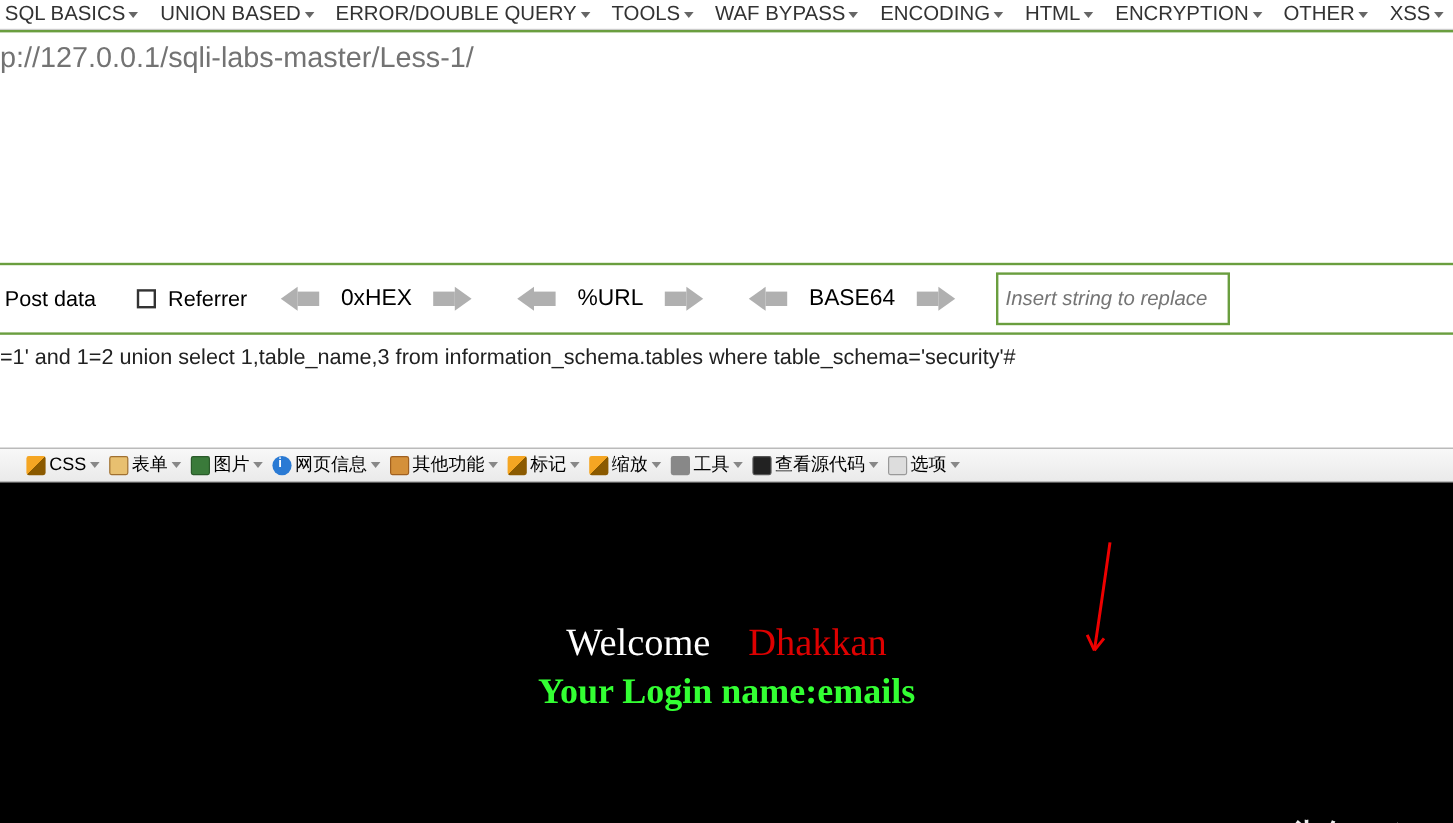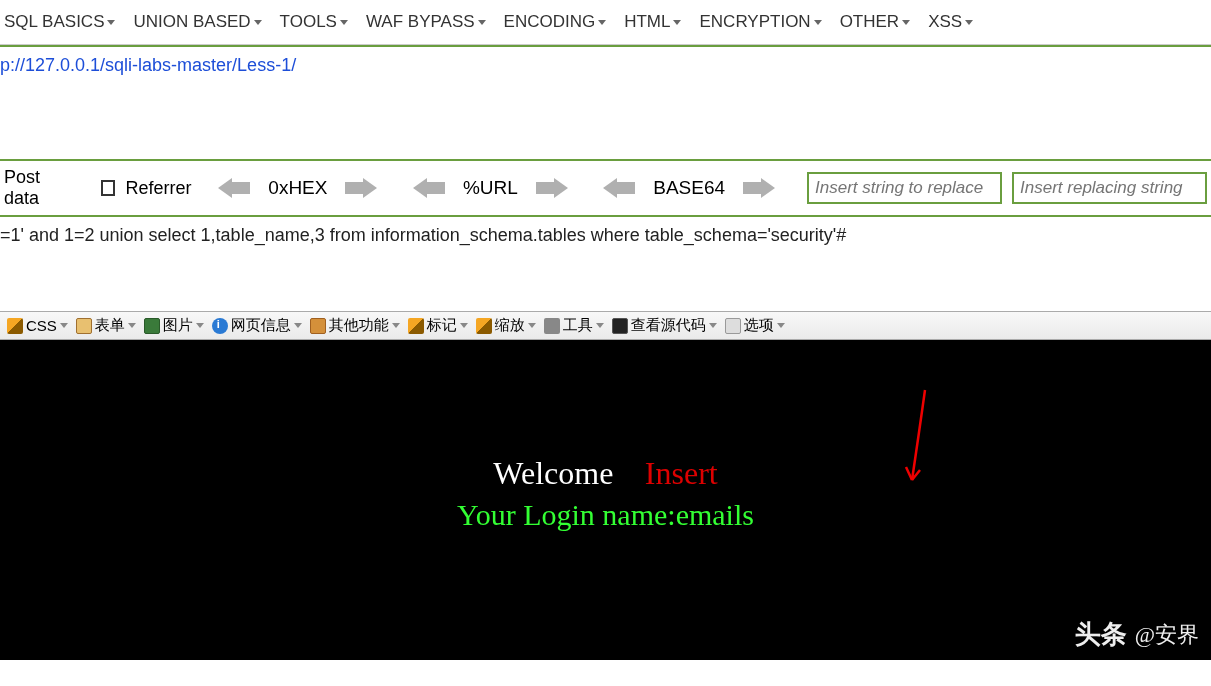--- a/index.html
+++ b/index.html
@@ -1,71 +1,75 @@
 <!DOCTYPE html>
 <html><head>
   <meta charset="utf-8">
   <style>
     * { margin: 0; padding: 0; box-sizing: border-box; }
     body { font-family: Arial, sans-serif; font-size: 14px; width: 1211px; height: 686px; overflow: hidden; background: #fff; }
     
-    .top-menu { display: flex; gap: 18px; padding: 12px 4px; border-bottom: 1px solid #ccc; font-size: 17px; color: #333; }
+    .top-menu { display: flex; gap: 18px; padding: 2px 4px; border-bottom: 1px solid #ccc; font-size: 17px; color: #333; }
     .top-menu-item { display: flex; align-items: center; gap: 3px; cursor: pointer; white-space: nowrap; }
     .caret-down { width: 0; height: 0; border-left: 4px solid transparent; border-right: 4px solid transparent; border-top: 5px solid #666; }
     
-    .url-bar { padding: 8px 4px 0 0; font-size: 18px; color: #1d4ed8; border-top: 2px solid #6a9e3f; height: 114px; }
+    .url-bar { padding: 8px 4px 0 0; font-size: 24px; color: #737373; border-top: 2px solid #6a9e3f; height: 194px; }
     
     .controls-bar { display: flex; align-items: center; gap: 10px; padding: 6px 4px; border-top: 2px solid #6a9e3f; font-size: 18px; }
     .checkbox { width: 16px; height: 16px; border: 2px solid #333; display: inline-block; }
     .arrow-wrap { display: flex; align-items: center; }
     .arrow-body { width: 18px; height: 12px; background: #b0b0b0; }
     .al { width:0;height:0;border-top:10px solid transparent;border-bottom:10px solid transparent;border-right:14px solid #b0b0b0; }
     .ar { width:0;height:0;border-top:10px solid transparent;border-bottom:10px solid transparent;border-left:14px solid #b0b0b0; }
     .enc-label { margin: 0 8px; font-size: 19px; }
-    .replace-input { border: 2px solid #6a9e3f; padding: 4px 6px; font-size: 17px; font-style: italic; color: #888; width: 195px; height: 32px; }
+    .replace-input { border: 2px solid #6a9e3f; padding: 4px 6px; font-size: 17px; font-style: italic; color: #888; width: 195px; height: 44px; }
     
     .query-bar { padding: 8px 16px 0 0; font-size: 18px; color: #222; border-top: 2px solid #6a9e3f; height: 96px; position: relative; }
     
-    .dev-toolbar { display: flex; align-items: center; gap: 8px; padding: 4px 7px; background: linear-gradient(#f8f8f8,#eaeaea); border-top: 1px solid #aaa; border-bottom: 1px solid #aaa; font-size: 15px; }
+    .dev-toolbar { display: flex; align-items: center; gap: 8px; padding: 4px 22px; background: linear-gradient(#f8f8f8,#eaeaea); border-top: 1px solid #aaa; border-bottom: 1px solid #aaa; font-size: 15px; }
     .dev-item { display: flex; align-items: center; gap: 3px; cursor: pointer; }
     .dev-caret { width: 0; height: 0; border-left: 4px solid transparent; border-right: 4px solid transparent; border-top: 5px solid #888; }
     .icon-box { width: 16px; height: 16px; display: inline-block; border-radius: 2px; }
     .icon-pencil { background: linear-gradient(135deg,#f5a623 50%,#8b5a00 50%); }
     .icon-clipboard { background: #e8c070; border: 1px solid #a07030; }
     .icon-image { background: #3a7a3a; border: 1px solid #2a5a2a; }
     .icon-info { background: #2a7ad4; border-radius: 50%; position: relative; }
     .icon-info::after { content: 'i'; color: #fff; font-weight: bold; font-size: 11px; position: absolute; left: 5px; top: 0; }
     .icon-book { background: #d4903a; border: 1px solid #a06020; }
     .icon-mark { background: linear-gradient(135deg,#f5a623 50%,#8b5a00 50%); }
     .icon-zoom { background: linear-gradient(135deg,#f5a623 50%,#8b5a00 50%); }
     .icon-tools { background: #888; }
     .icon-terminal { background: #222; border: 1px solid #555; }
     .icon-options { background: #ddd; border: 1px solid #999; }
     
     .content-area { background: #000; height: 320px; position: relative; text-align: center; padding-top: 115px; font-family: Georgia, serif; }
     .welcome-line { font-size: 32px; color: #fff; display: inline; }
     .dhakkan { font-size: 32px; color: #d00; display: inline; margin-left: 28px; }
-    .login-line { font-size: 30px; color: #3f3; margin-top: 6px; }
+    .login-line { font-size: 30px; color: #3f3; margin-top: 6px; font-weight: bold; }
     .pass-line { font-size: 30px; color: #3f3; margin-top: 4px; }
     
     .arrow-annotation { position: absolute; left: 900px; top: 45px; width: 40px; height: 110px; pointer-events: none; }
     
     .watermark { position: absolute; right: 12px; bottom: 8px; color: #eee; font-size: 22px; display: flex; align-items: center; gap: 8px; }
     .wm-bold { font-weight: bold; font-size: 26px; }
   </style>
 </head>
 <body>
 
 <div class="top-menu">
   <div class="top-menu-item">
       <span>SQL BASICS</span>
       <span class="caret-down"></span>
     </div>
   <div class="top-menu-item">
       <span>UNION BASED</span>
+      <span class="caret-down"></span>
+    </div>
+  <div class="top-menu-item">
+      <span>ERROR/DOUBLE QUERY</span>
       <span class="caret-down"></span>
     </div>
   <div class="top-menu-item">
       <span>TOOLS</span>
       <span class="caret-down"></span>
     </div>
   <div class="top-menu-item">
       <span>WAF BYPASS</span>
       <span class="caret-down"></span>
     </div>
@@ -125,21 +129,20 @@
       <span class="al"></span>
       <span class="arrow-body"></span>
     </span>
   <span class="enc-label">BASE64</span>
   <span class="arrow-wrap">
       <span class="arrow-body"></span>
       <span class="ar"></span>
     </span>
   <span style="width:14px"></span>
   <input class="replace-input" placeholder="Insert string to replace" style="">
-  <input class="replace-input" placeholder="Insert replacing string" style="">
 </div>
 
 <div class="query-bar">
   <span>=1' and 1=2 union select 1,table_name,3 from information_schema.tables  where table_schema='security'#</span>
 </div>
 
 <div class="dev-toolbar">
   <div class="dev-item">
       <span class="icon-box icon-pencil"></span>
       <span>CSS</span>
@@ -192,21 +195,21 @@
     </div>
 </div>
 
 <div class="content-area">
   <svg class="arrow-annotation" viewBox="0 0 40 110">
     <path d="M 25 5 Q 18 55 12 95" stroke="#e00" stroke-width="2.5" fill="none"></path>
     <path d="M 12 95 L 6 82 M 12 95 L 20 85" stroke="#e00" stroke-width="2.5" fill="none"></path>
   </svg>
   <div>
     <span class="welcome-line">Welcome</span>
-    <span class="dhakkan">Insert</span>
+    <span class="dhakkan">Dhakkan</span>
   </div>
   <div class="login-line">Your Login name:emails</div>
 
   <div class="watermark">
     <span class="wm-bold">头条</span>
     <span>@安界</span>
   </div>
 </div>
 
 </body></html>

